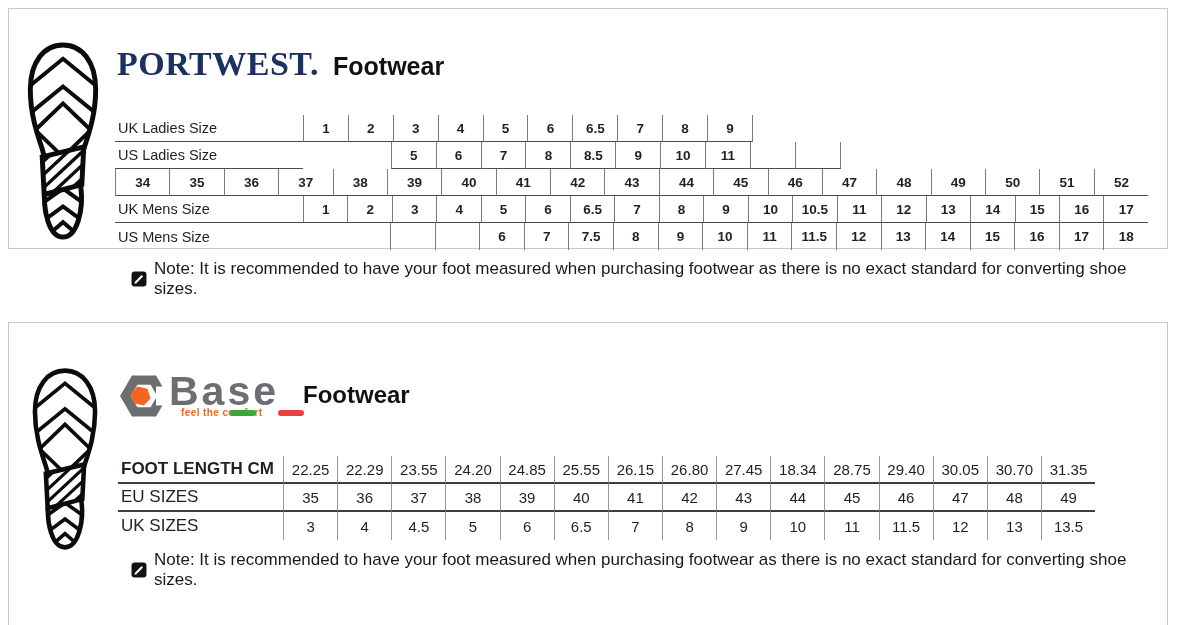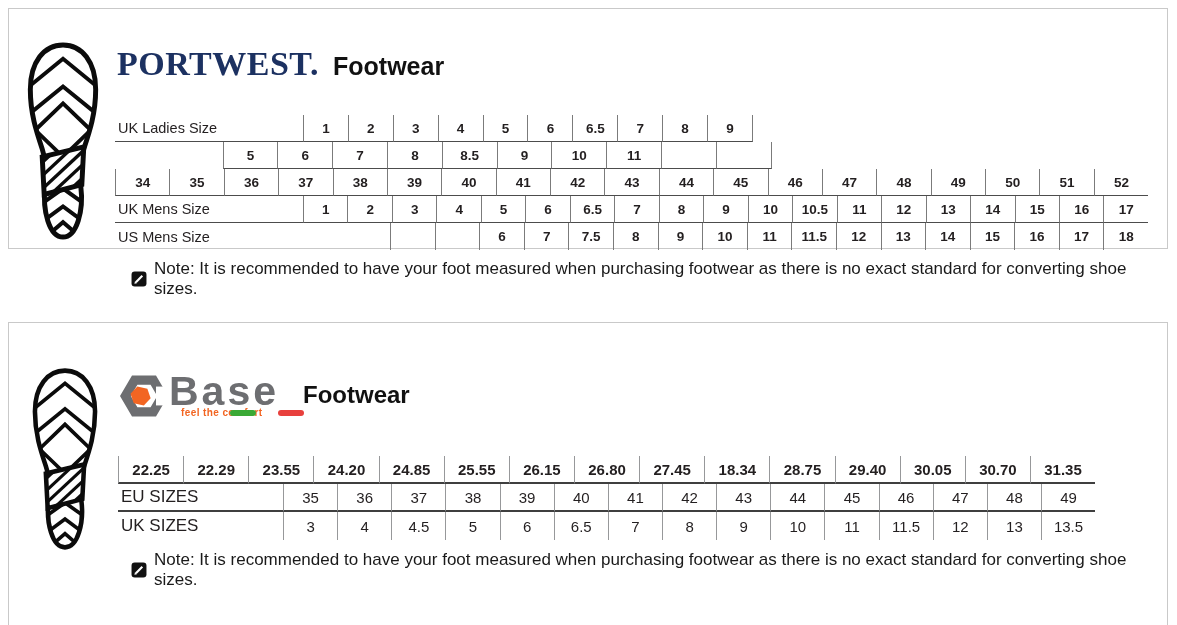--- a/index.html
+++ b/index.html
@@ -45,21 +45,21 @@
   #portwest-table{left:106px;top:78px;width:1033px;--rh:27px;--lw:188px;
     --vline:#7b7b7b;--hline:#4c4c4c;--hw:1.5px;}
   #portwest-table .tlabel{font-size:14.5px;}
   #portwest-table .tcell{font-weight:bold;font-size:13.5px;}
 
   #base-table{left:109px;top:105px;width:977px;--rh:28px;--lw:165px;
     --vline:#97989a;--hline:#3f3f3f;--hw:2px;}
   #base-table .tlabel{font-size:17px;}
   #base-table .tcell{font-size:15px;}
   #base-table .bold-row .tlabel{font-weight:bold;}
-  #base-table .bold-row .tcell{font-weight:bold;font-size:15px;}
+  #base-table .bold-row .tcell{font-weight:normal;font-size:15px;}
 
   
   .note{position:absolute;left:108px;margin:14px;display:flex;align-items:center;gap:7px;
     font-size:17px;color:#1a1a1a;}
   #panel-portwest .note{top:236px;}
   #panel-base .note{top:213px;}
   .note-icon{flex:none;width:16px;height:16px;}
 </style>
 </head>
 <body>
@@ -122,20 +122,21 @@
           <div class="tcell"></div>
           <div class="tcell"></div>
           <div class="tcell"></div>
           <div class="tcell"></div>
           <div class="tcell"></div>
           <div class="tcell"></div>
           <div class="tcell"></div>
           <div class="tcell"></div>
         </div>
         <div class="trow">
+          <div class="tlabel hb">US Ladies Size</div>
           <div class="tcell"></div>
           <div class="tcell"></div>
           <div class="tcell vl hb">5</div>
           <div class="tcell vl hb">6</div>
           <div class="tcell vl hb">7</div>
           <div class="tcell vl hb">8</div>
           <div class="tcell vl hb">8.5</div>
           <div class="tcell vl hb">9</div>
           <div class="tcell vl hb">10</div>
           <div class="tcell vl hb">11</div>
@@ -267,20 +268,21 @@
       <polygon points="18,16 30,16 36,26 30,36 18,36 12,26" fill="#f26522" transform="rotate(12 24 26)"></polygon>
     </svg>
     <span class="base-word">Base</span>
     <span class="base-tagline">feel the comfort</span>
     <span class="dash dash-green"></span>
     <span class="dash dash-red"></span>
     <span class="base-title">Footwear</span>
 
     <div class="sizetable" id="base-table">
         <div class="trow bold-row">
+          <div class="tlabel hb">FOOT LENGTH CM</div>
           <div class="tcell vl hb">22.25</div>
           <div class="tcell vl hb">22.29</div>
           <div class="tcell vl hb">23.55</div>
           <div class="tcell vl hb">24.20</div>
           <div class="tcell vl hb">24.85</div>
           <div class="tcell vl hb">25.55</div>
           <div class="tcell vl hb">26.15</div>
           <div class="tcell vl hb">26.80</div>
           <div class="tcell vl hb">27.45</div>
           <div class="tcell vl hb">18.34</div>

